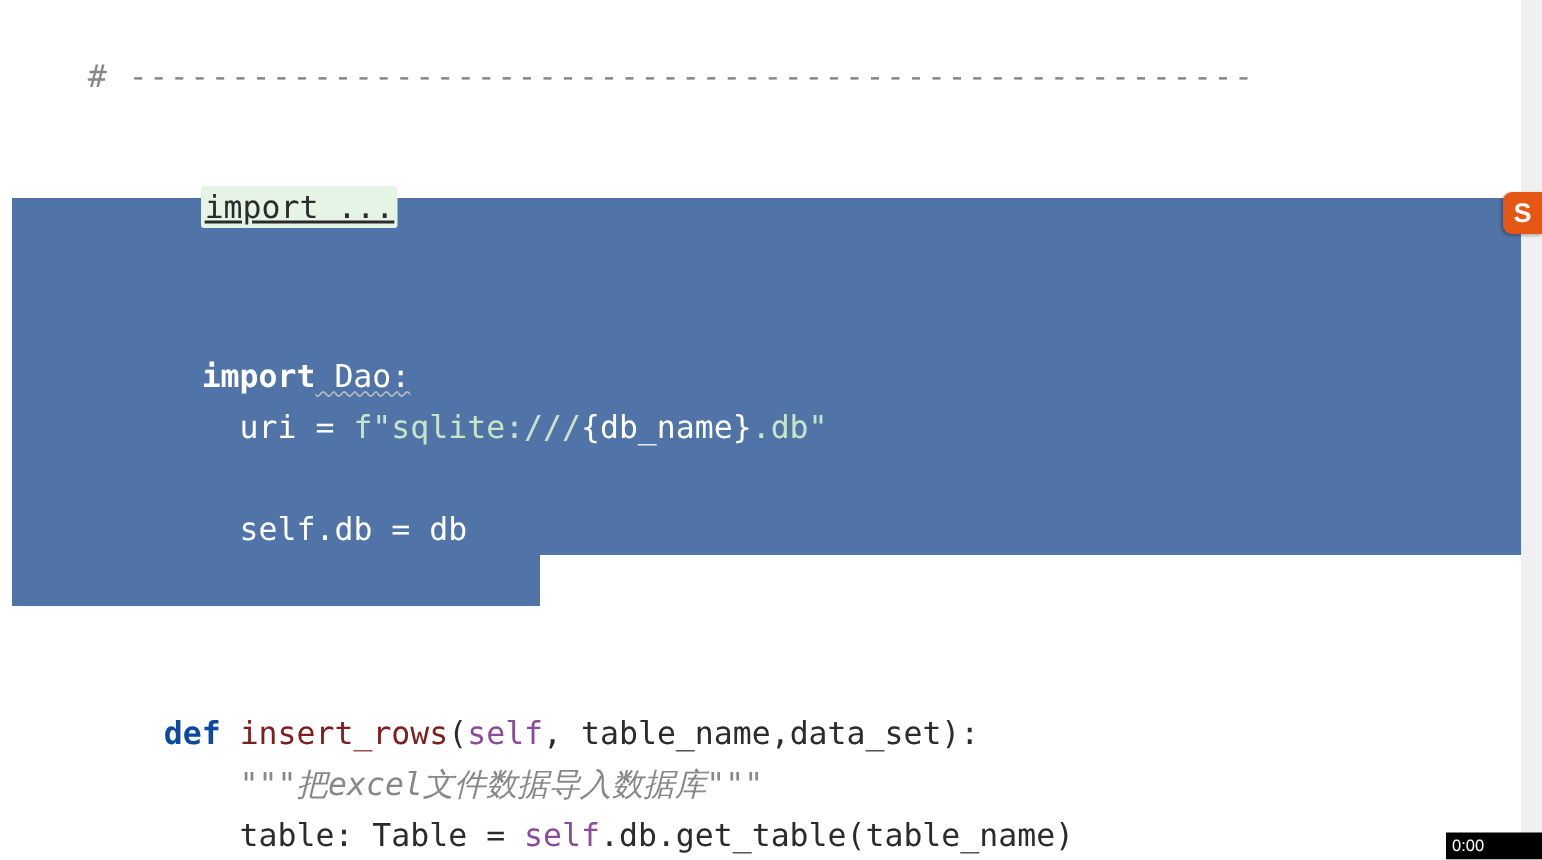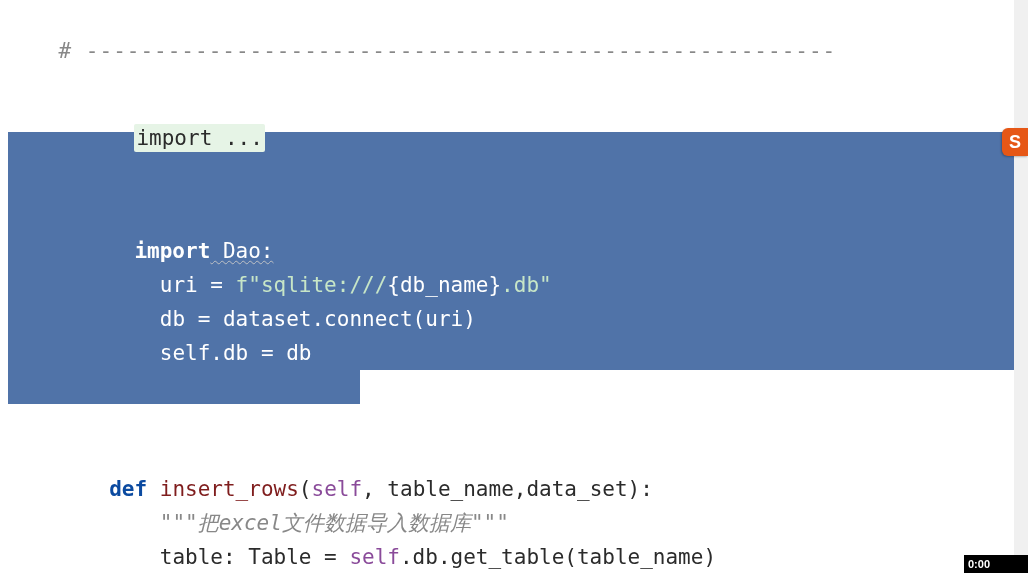--- a/index.html
+++ b/index.html
@@ -63,20 +63,21 @@
   .in-sel .str { color: #c7e6c7; }
   .fstr-int { color: #ffffff; }
   .doc { color: #888888; font-style: italic; }
   .ann { color: #2b2b2b; }
   .fold-badge {
     display: inline-block;
     background: #e6f4e6;
     color: #2b2b2b;
     padding: 0 2px;
     border-radius: 2px;
+    text-decoration: underline;
   }
   .dashes { color: #888888; letter-spacing: 1px; }
   .squiggle {
     text-decoration: underline wavy rgba(200,200,200,0.9);
     text-decoration-thickness: 1px;
     text-underline-offset: 2px;
   }
   .ime-badge {
     position: absolute;
     right: 0;
@@ -102,21 +103,20 @@
     width: 64px;
     height: 18px;
     background: #000000;
     color: #ffffff;
     font-family: Arial, sans-serif;
     font-size: 11px;
     line-height: 18px;
     text-align: left;
     padding-left: 4px;
     z-index: 6;
-    font-weight: bold;
   }
   .scroll-track {
     position: absolute;
     right: 0;
     top: 0;
     bottom: 0;
     width: 14px;
     background: #f0f0f0;
     z-index: 2;
   }
@@ -153,21 +153,21 @@
     <div class="sel-full"></div>
   </div>
 
   <div class="code-line">
     <div class="sel-full"></div>
     <span class="code-text in-sel"><span>        </span><span>uri = </span><span class="str"><span>f"sqlite:///</span><span class="fstr-int">{db_name}</span><span>.db"</span></span></span>
   </div>
 
   <div class="code-line">
     <div class="sel-full"></div>
-    <span class="code-text in-sel"><span>        </span><span>db = dataset.connect(uri)</span></span>
+    <span class="code-text in-sel"><span>        </span></span>
   </div>
 
   <div class="code-line">
     <div class="sel-full"></div>
     <span class="code-text in-sel"><span>        </span><span class="selfc">self</span><span>.db = db</span></span>
   </div>
 
   <div class="code-line">
     <div class="sel-full"></div>
   </div>

